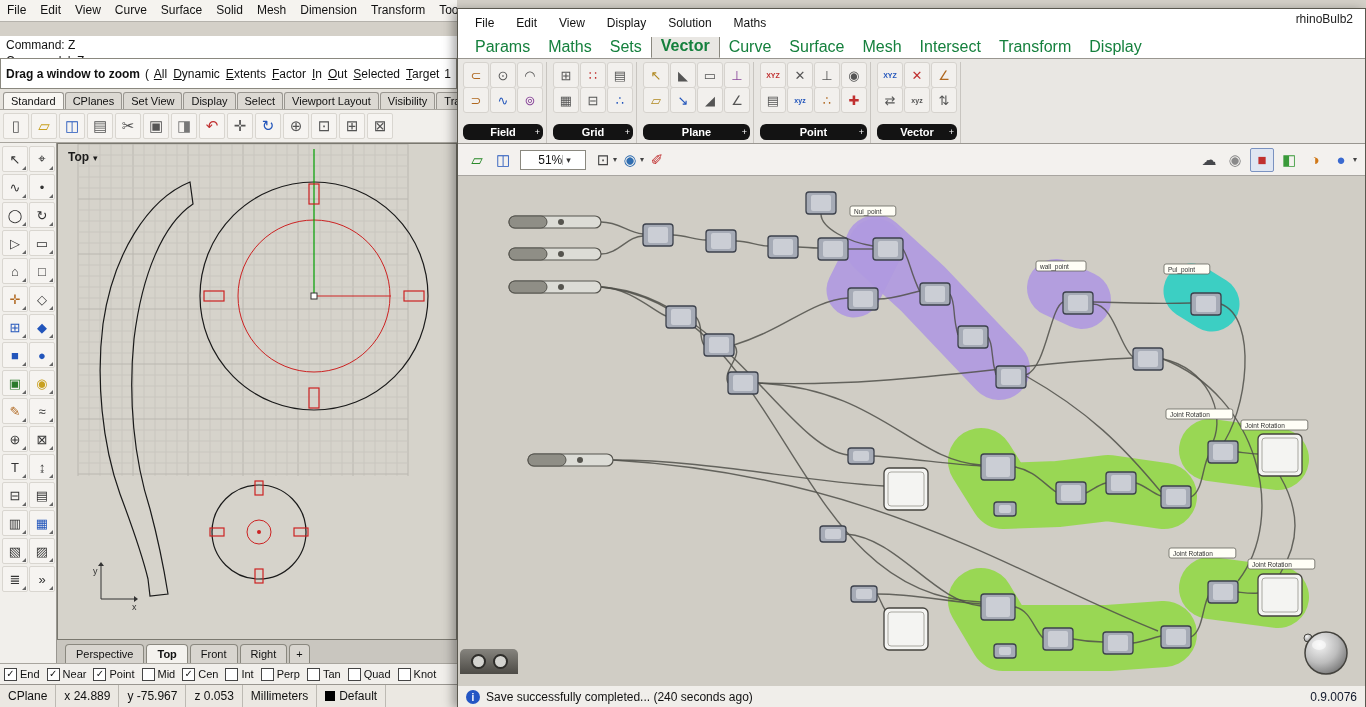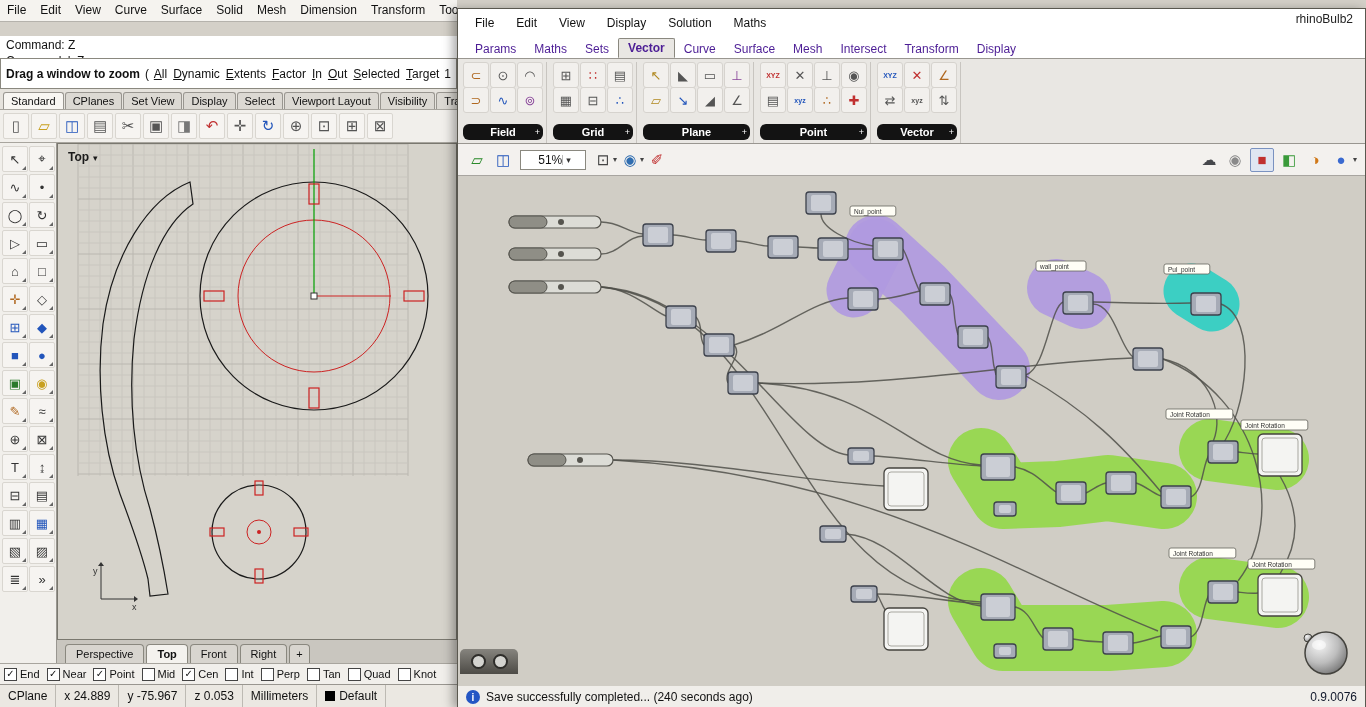--- a/index.html
+++ b/index.html
@@ -59,21 +59,21 @@
   .swatch{width:10px;height:10px;background:#000;display:inline-block;margin-right:4px;}
 
   
   #gh{position:absolute;left:457px;top:8px;width:909px;height:699px;background:#fff;
       border:1px solid #5a584f;box-sizing:border-box;box-shadow:-4px 2px 10px rgba(0,0,0,.35);}
   #gh-header{height:28px;position:relative;display:flex;align-items:center;padding-left:6px;background:#fff;}
   .gh-menu-item{padding:0 11px;font-size:12px;white-space:nowrap;}
   #gh-title{position:absolute;right:12px;top:3px;font-size:12px;color:#222;}
   #gh-tabs{height:22px;display:flex;align-items:flex-end;border-bottom:1px solid #999690;
       padding-left:8px;background:#fff;box-sizing:border-box;}
-  .gtab{font-size:12px;padding:2px 9px;color:#4c1d95;white-space:nowrap;}
+  .gtab{font-size:16px;padding:2px 9px;color:#15803d;white-space:nowrap;}
   .gtab.active{border:1px solid #8a887f;border-bottom:1px solid #e9e7e3;background:#e9e7e3;
       font-weight:bold;border-radius:2px 2px 0 0;}
   #gh-panel{height:85px;background:#e9e7e3;display:flex;align-items:stretch;
       padding:3px 2px 0 2px;gap:3px;border-bottom:1px solid #999690;box-sizing:border-box;overflow:hidden;}
   .ggroup{display:flex;flex-direction:column;border-right:1px solid #c8c5c0;padding:0 3px;}
   .gicons{flex:1;display:grid;grid-auto-flow:column;grid-template-rows:24px 24px;align-content:start;gap:1px;}
   .gico{width:24px;height:24px;display:flex;align-items:center;justify-content:center;font-size:13px;
       border:1px solid #d6d3ce;background:#f2f0ed;border-radius:3px;}
   .glabel{height:16px;background:#131313;color:#fff;font-size:11px;font-weight:bold;display:flex;
       align-items:center;justify-content:center;border-radius:6px;position:relative;margin:2px 0 3px 0;}

